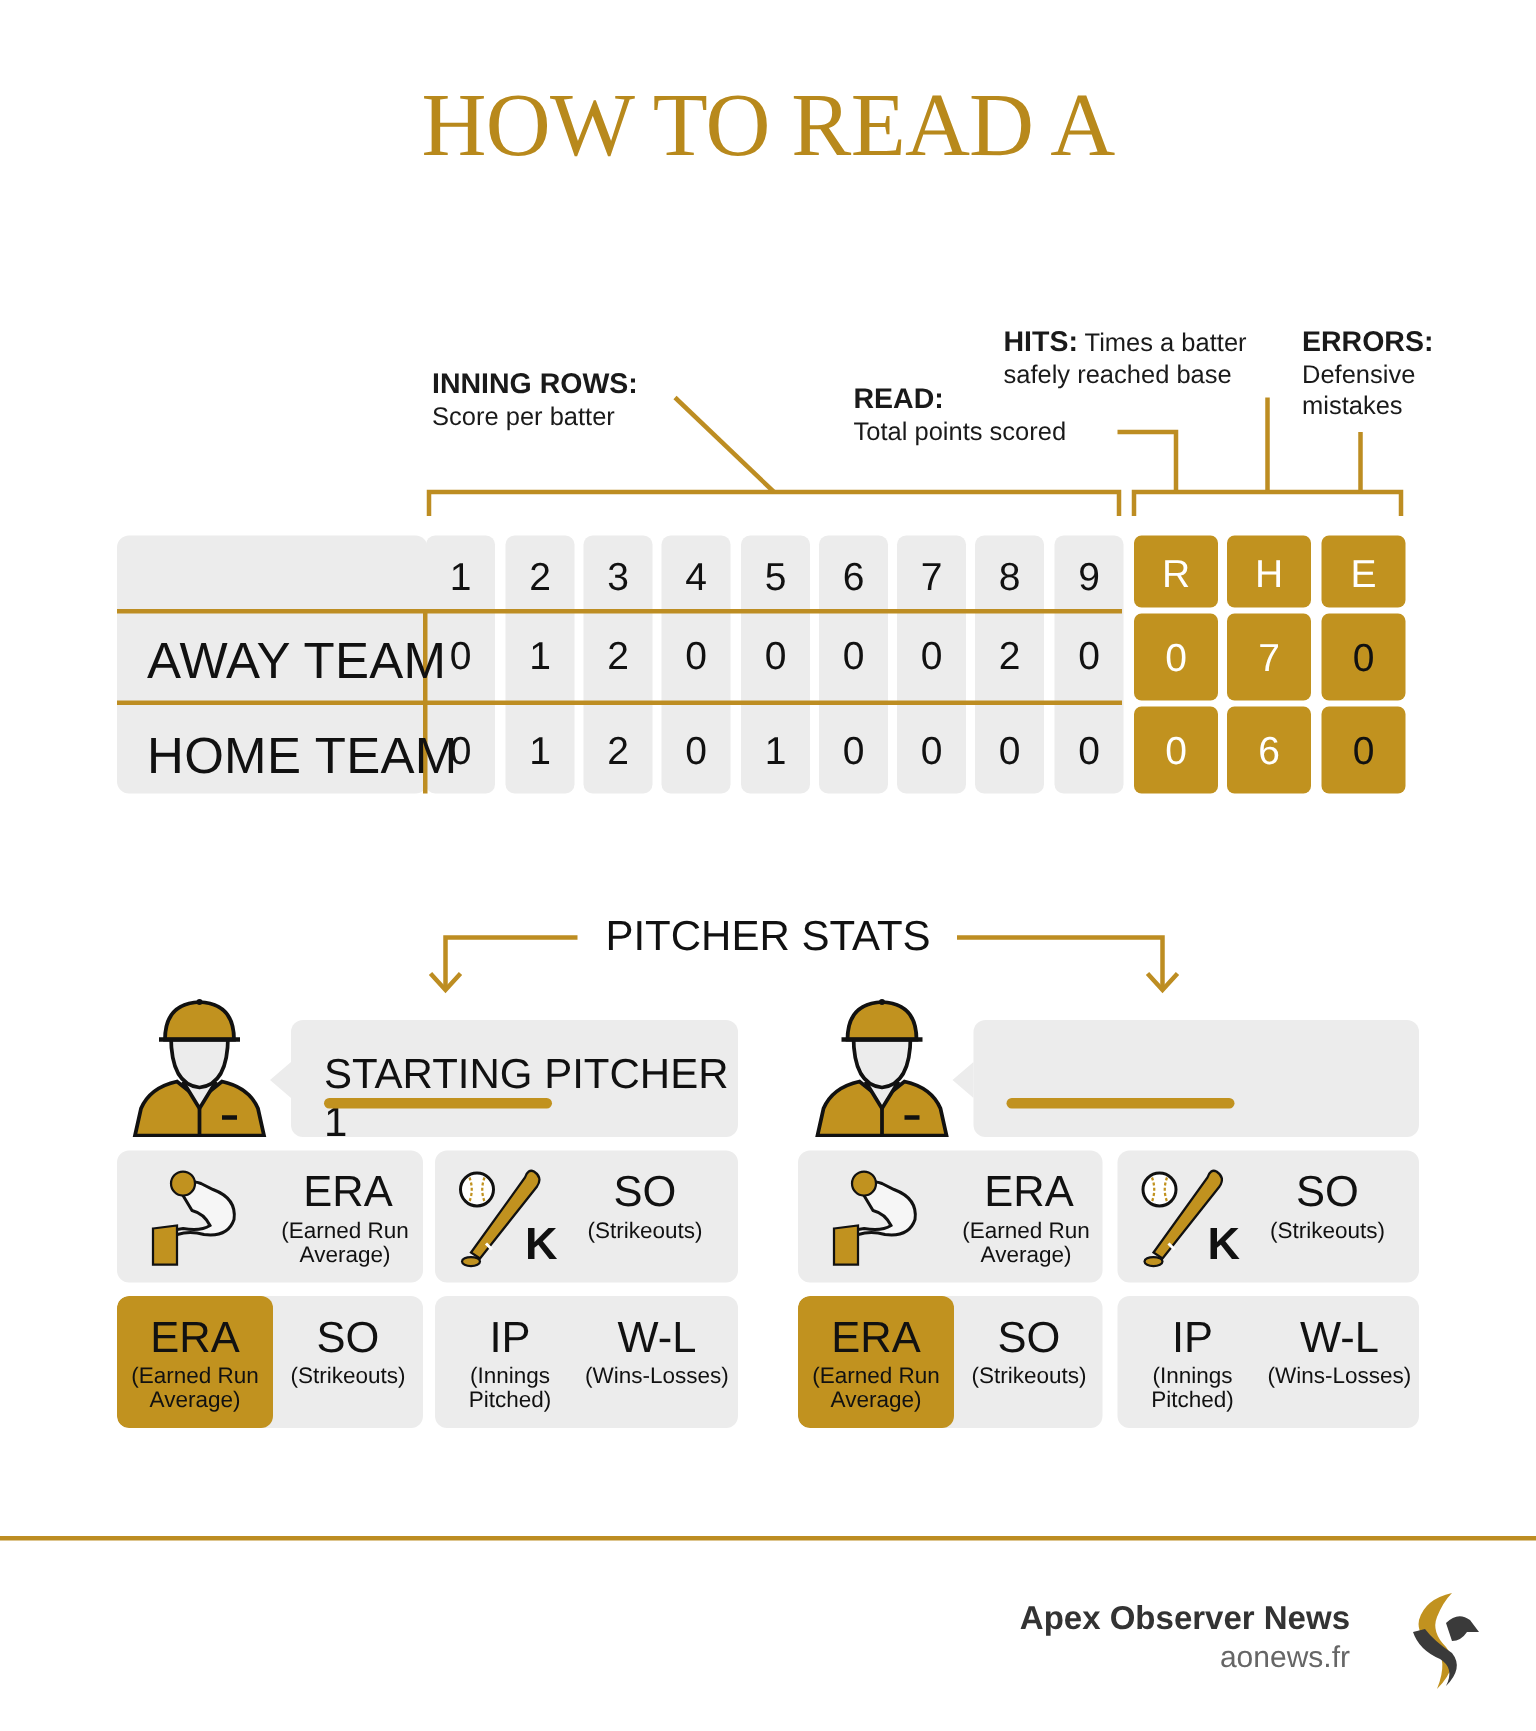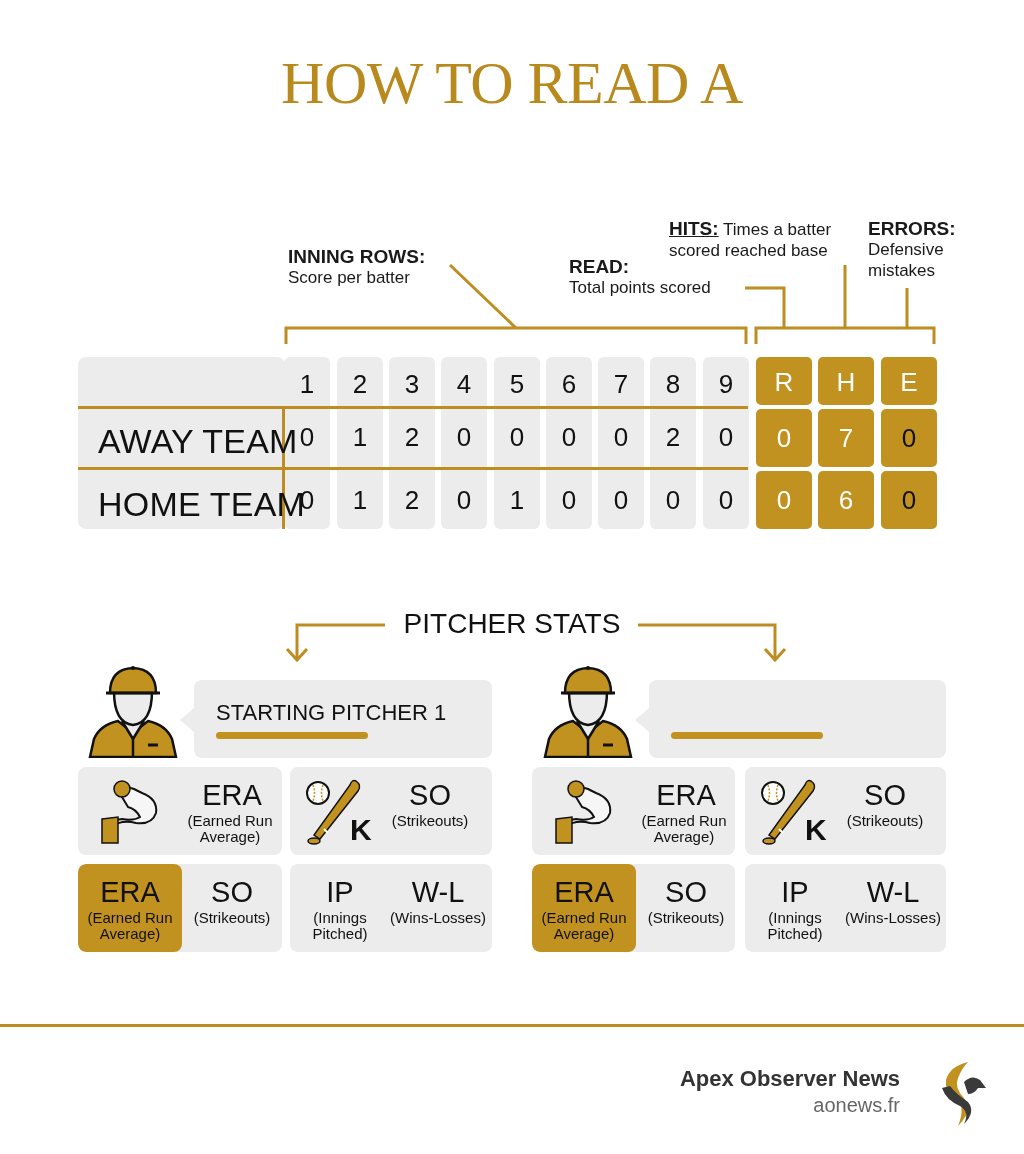--- a/index.html
+++ b/index.html
@@ -8,36 +8,36 @@
 
   .title {
     position: absolute; left: 0; top: 52px; width: 1024px; text-align: center;
     font-family: "Liberation Serif", "DejaVu Serif", serif; color: #b8891c;
     font-size: 60px; line-height: 62px; letter-spacing: -0.5px;
   }
   .title div { display: block; }
 
   .annot { position: absolute; font-size: 17px; line-height: 21px; color: #1a1a1a; }
   .annot .head { font-weight: bold; font-size: 19px; }
-  .annot .head-inline { font-weight: bold; font-size: 19px; text-decoration: underline; }
+  .annot .head-inline { font-weight: bold; font-size: 19px; }
 
   .gold-line { position: absolute; background: #bd8d22; }
 
   
   .sb-bg { position: absolute; left: 78px; top: 357px; width: 207px; height: 172px; background: #ececec; border-radius: 8px; }
   .col { position: absolute; top: 357px; height: 172px; width: 46px; background: #ececec; border-radius: 6px; }
   .col .cell { position: absolute; left: 0; width: 100%; text-align: center; font-size: 26px; color: #111; }
   .rhe { position: absolute; width: 56px; background: #c1921f; border-radius: 5px; text-align: center; font-size: 26px; color: #fff; }
   .rhe.dark { color: #111; }
   .team-label { position: absolute; left: 98px; font-size: 34px; color: #111; letter-spacing: 0.2px; }
 
   
   .section-head { position: absolute; left: 0; width: 1024px; top: 608px; text-align: center; font-size: 28px; color: #111; }
   .bubble { position: absolute; height: 78px; background: #ececec; border-radius: 8px; }
-  .bubble .label { position: absolute; left: 22px; top: 20px; font-size: 22px; color: #111; }
+  .bubble .label { position: absolute; left: 22px; top: 20px; font-size: 28px; color: #111; }
   .bubble .bar { position: absolute; left: 22px; top: 52px; width: 152px; height: 7px; border-radius: 4px; background: #c1921f; }
   .bubble .tail { position: absolute; left: -14px; top: 28px; width: 0; height: 0; border-top: 12px solid transparent; border-bottom: 12px solid transparent; border-right: 14px solid #ececec; }
 
   .card { position: absolute; height: 88px; background: #ececec; border-radius: 8px; overflow: hidden; }
   .card .big { position: absolute; font-size: 29px; color: #111; text-align: center; }
   .card .small { position: absolute; font-size: 15px; line-height: 16px; color: #111; text-align: center; }
   .card .gold-half { position: absolute; left: 0; top: 0; width: 104px; height: 88px; background: #c1921f; border-radius: 8px; }
   .kletter { position: absolute; font-size: 30px; font-weight: bold; color: #111; }
 
   .footer-line { position: absolute; left: 0; top: 1024px; width: 1024px; height: 3px; background: #bd8d22; }
@@ -55,21 +55,21 @@
 <div class="annot" style="left:288px; top:246px;">
   <div class="head">INNING ROWS:</div>
   <div>Score per batter</div>
 </div>
 <div class="annot" style="left:569px; top:256px;">
   <div class="head">READ:</div>
   <div>Total points scored</div>
 </div>
 <div class="annot" style="left:669px; top:218px;">
   <div><span class="head-inline">HITS:</span> <span>Times a batter</span></div>
-  <div>scored reached base</div>
+  <div>safely reached base</div>
 </div>
 <div class="annot" style="left:868px; top:218px;">
   <div class="head">ERRORS:</div>
   <div>Defensive</div>
   <div>mistakes</div>
 </div>
 
 <svg style="position:absolute;left:0;top:0;" width="1024" height="360">
   <g stroke="#bd8d22" stroke-width="3" fill="none">
 

